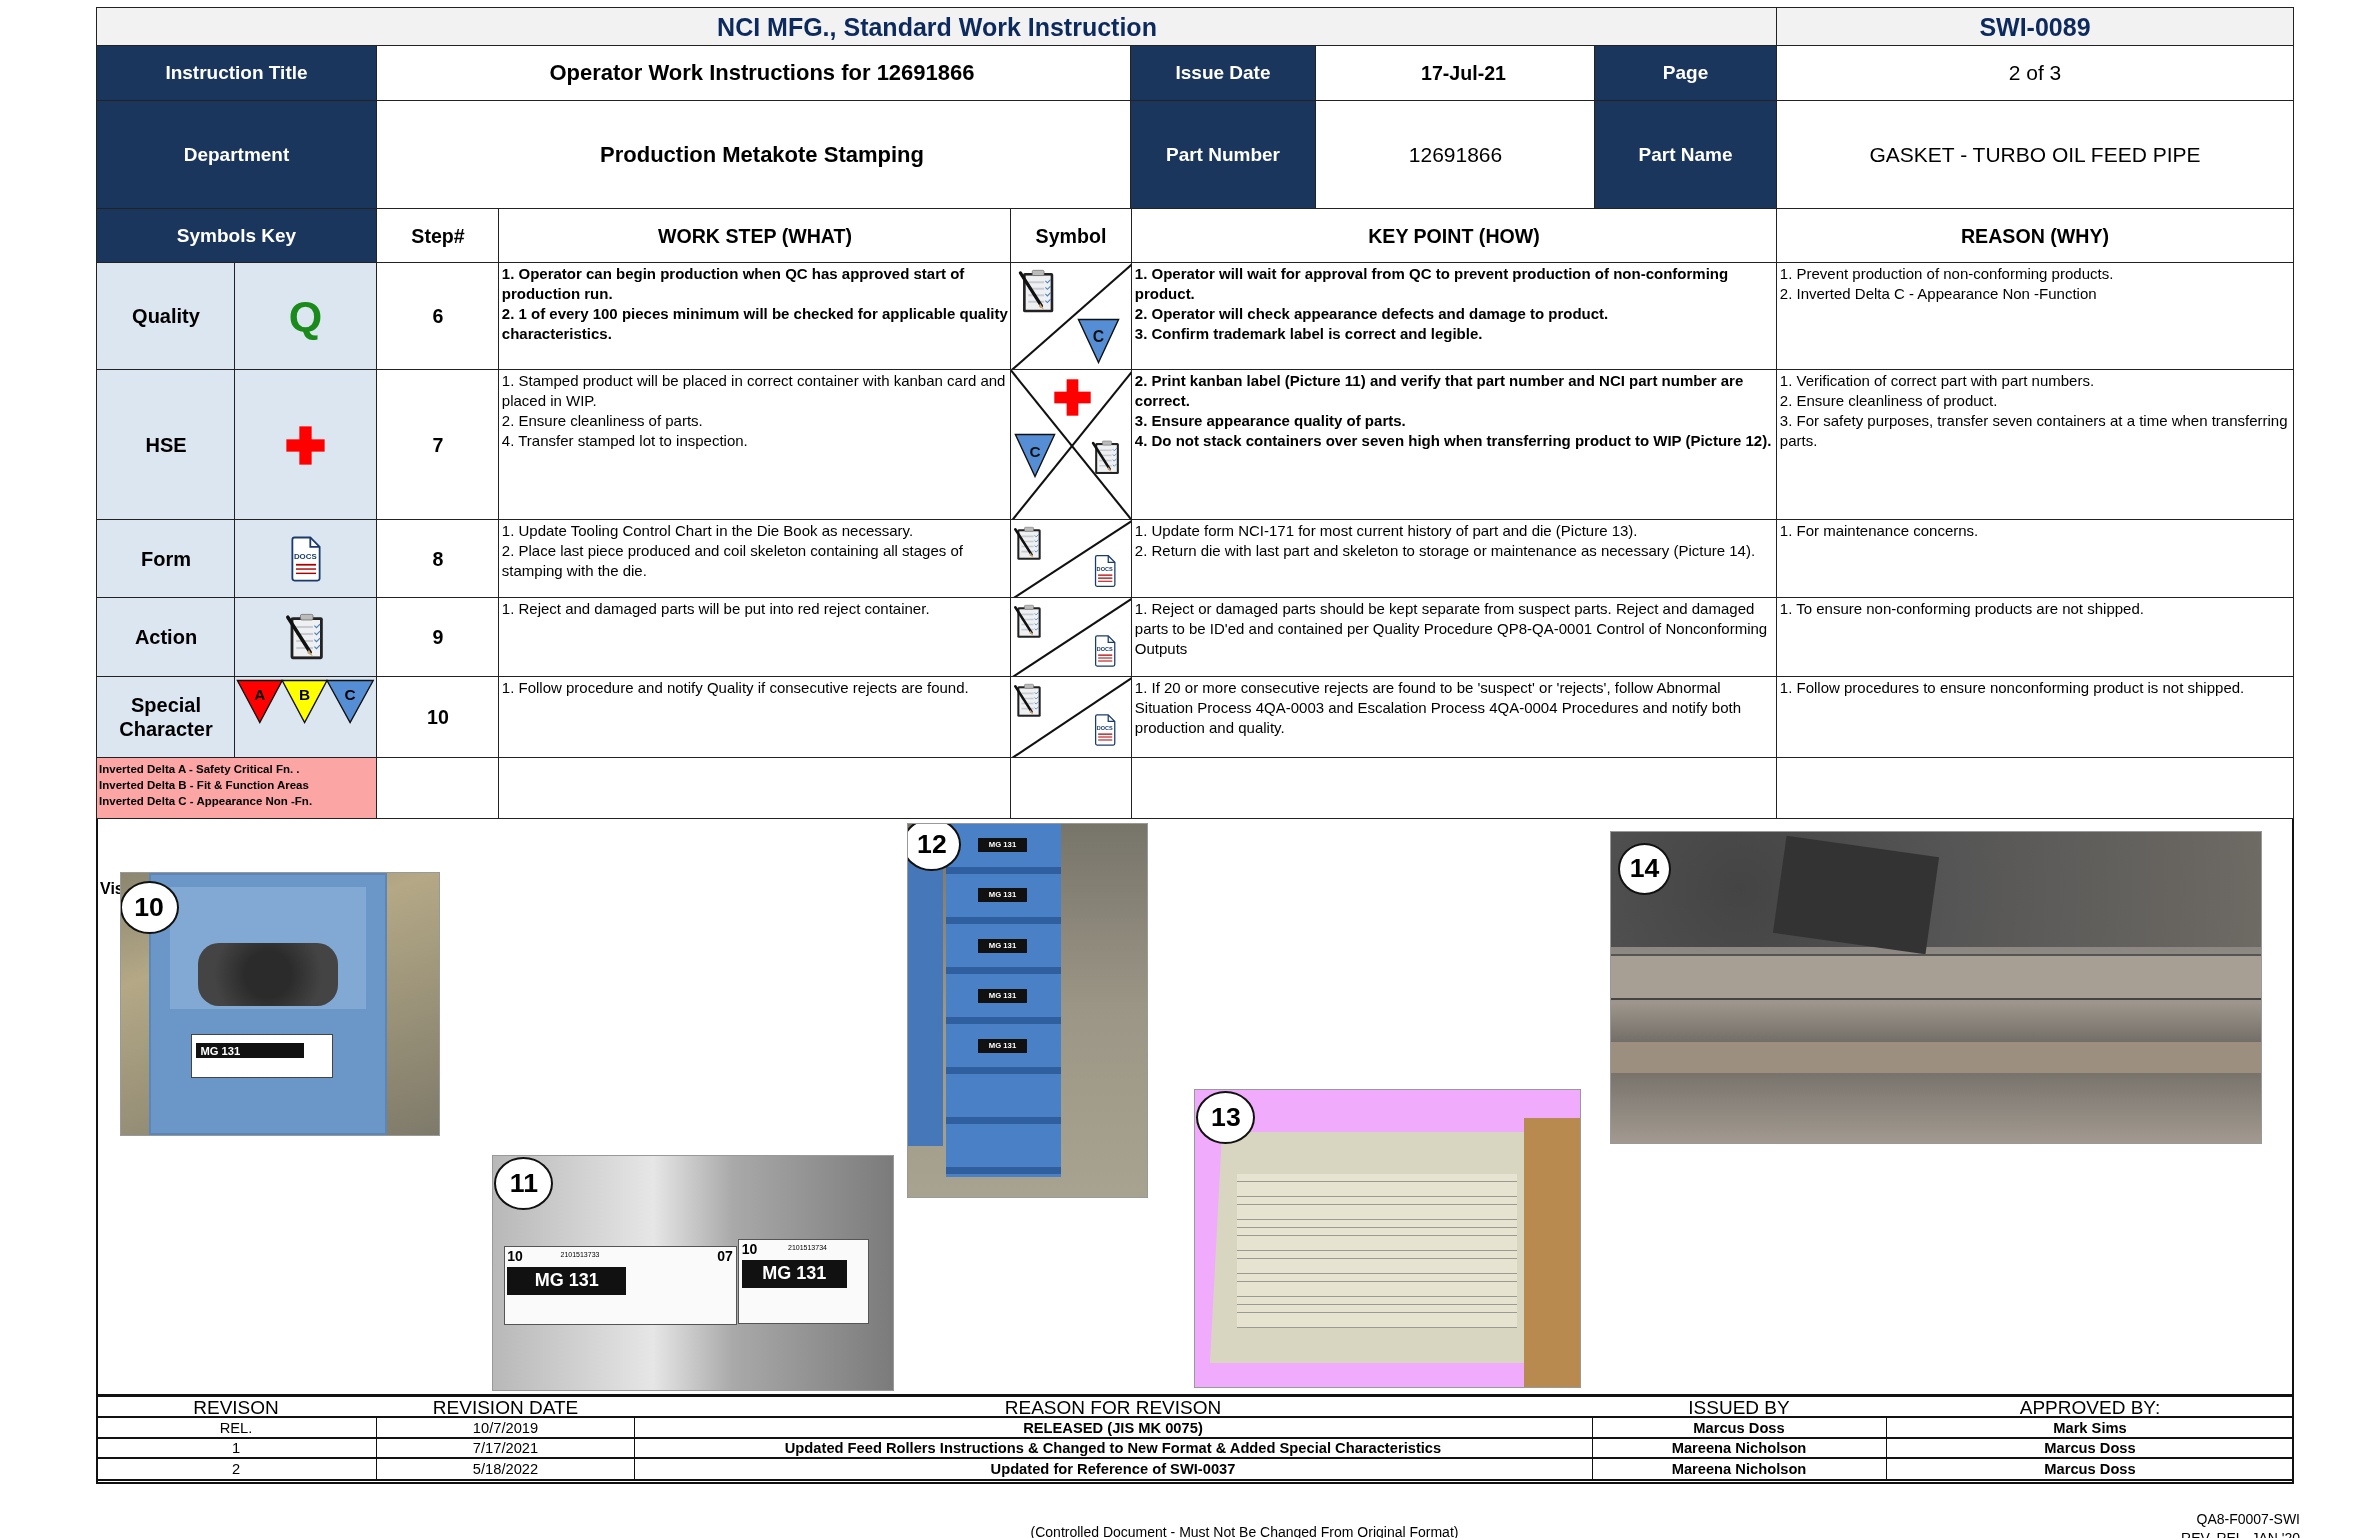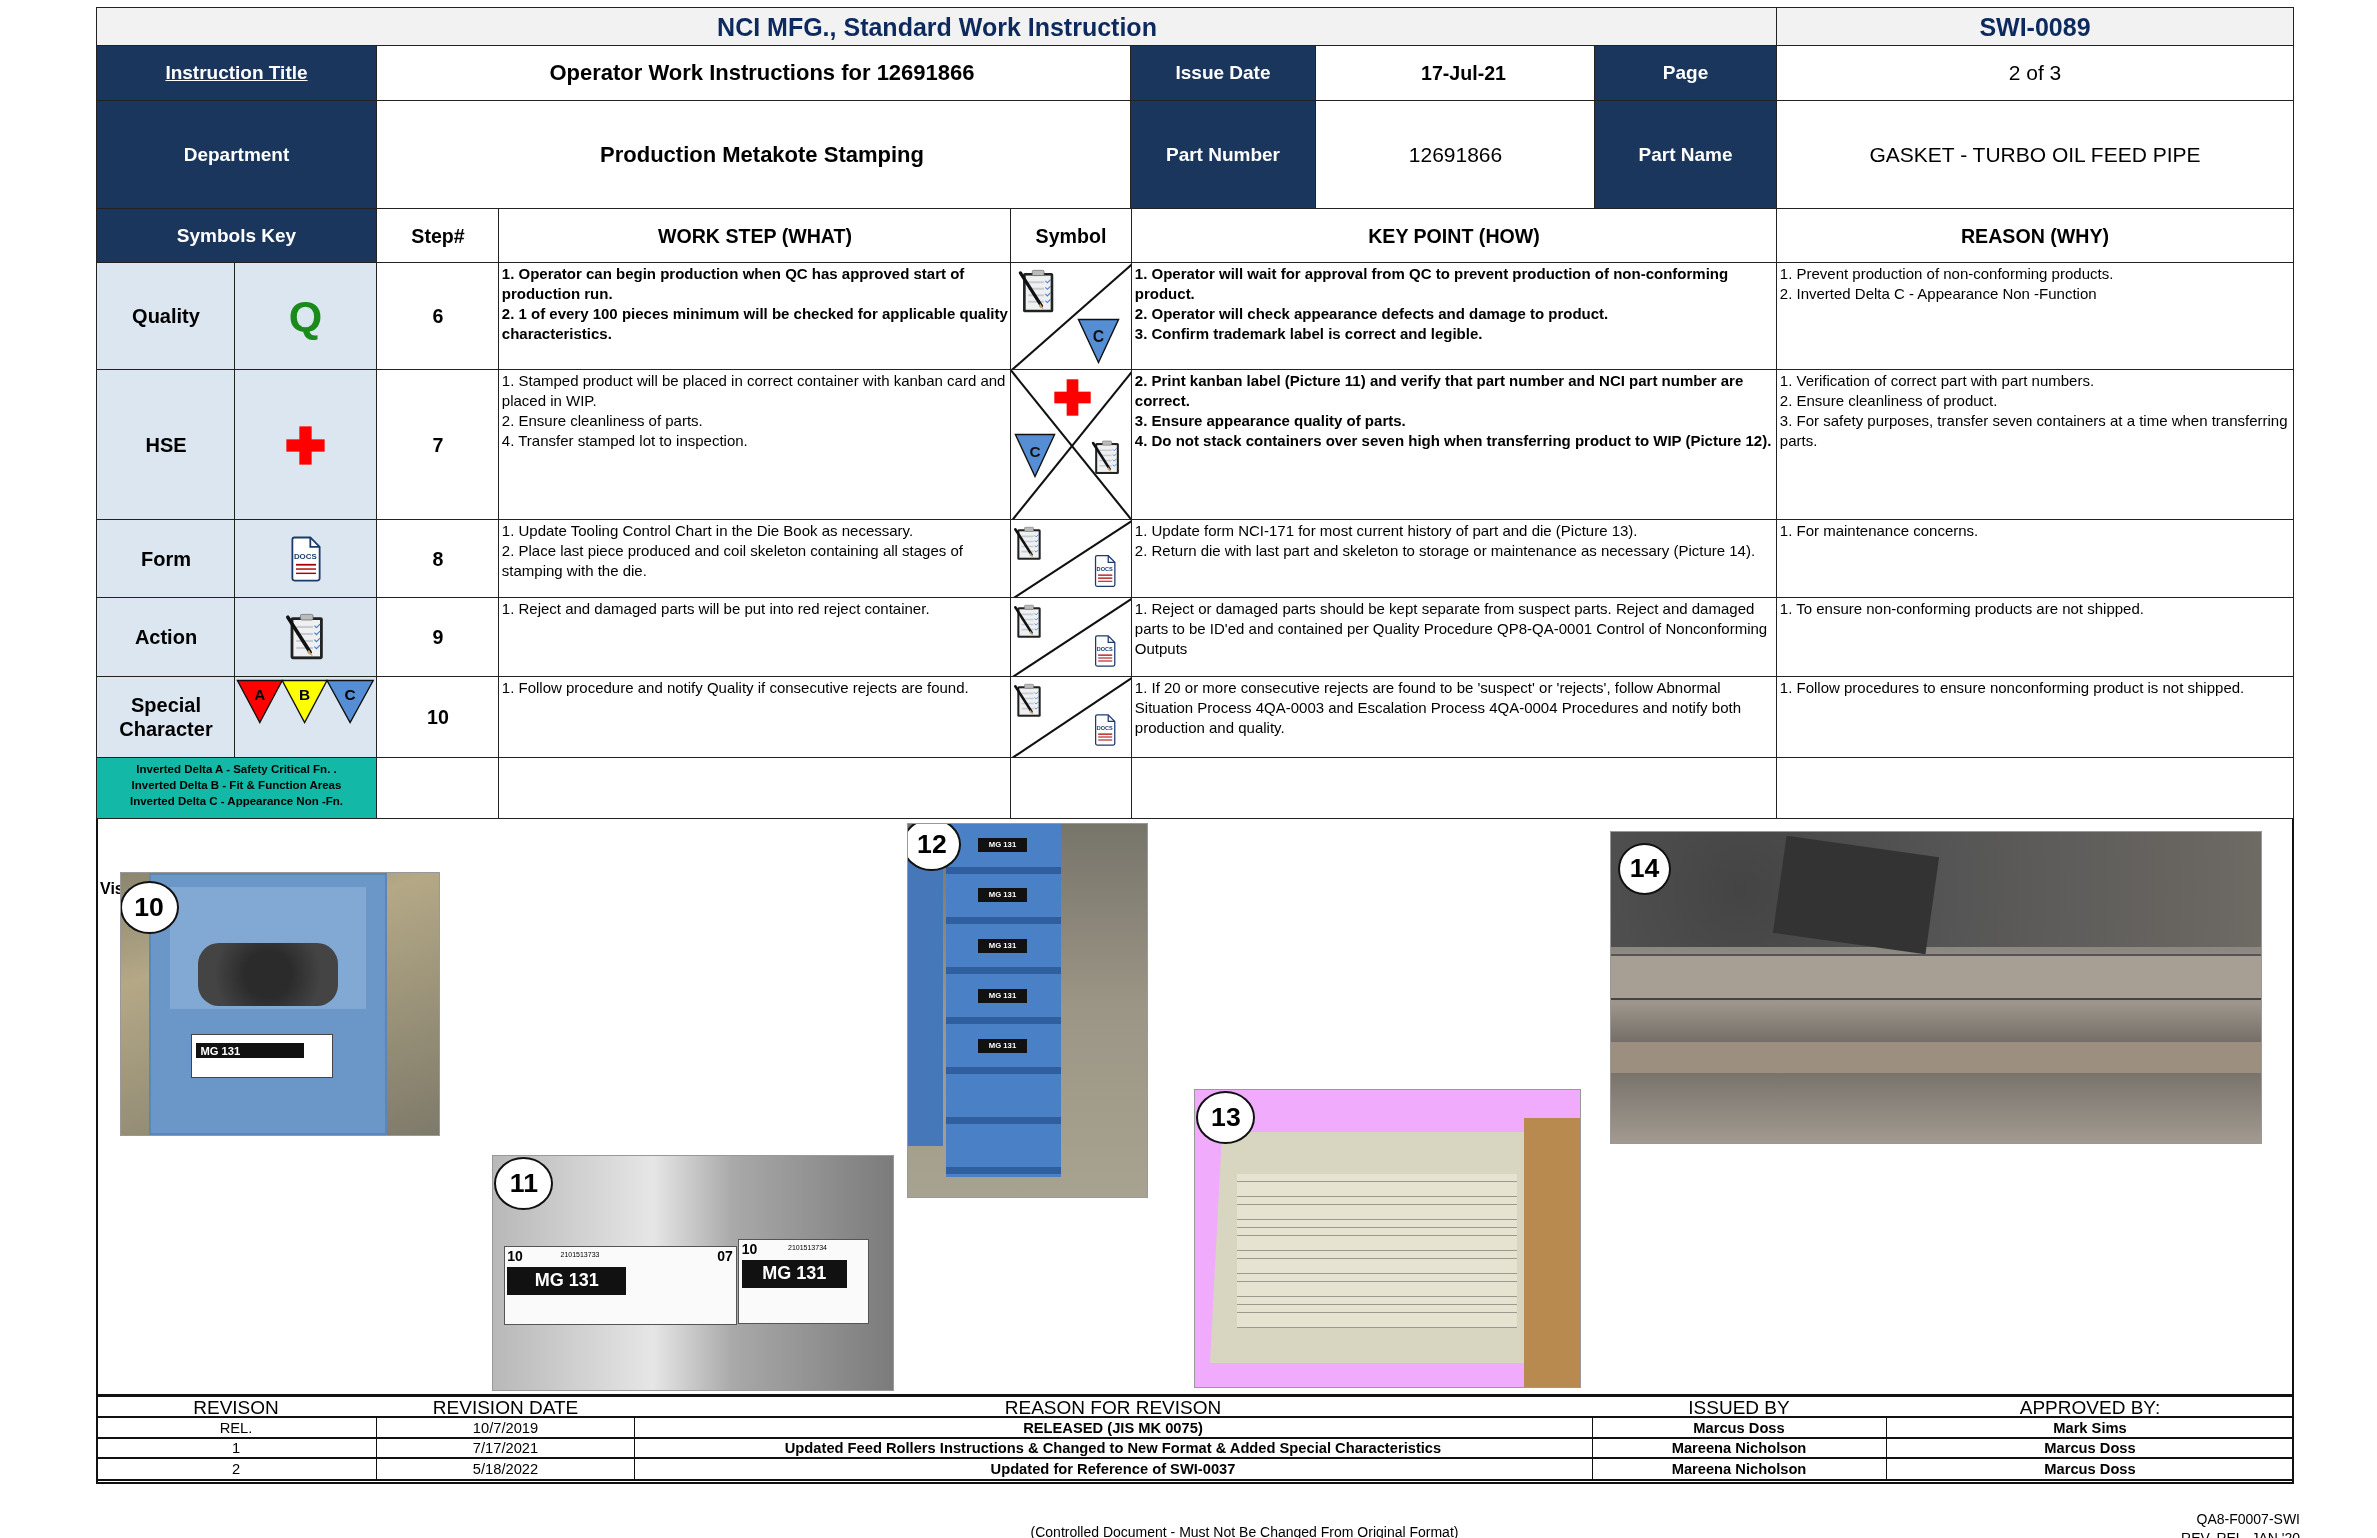--- a/index.html
+++ b/index.html
@@ -15,21 +15,21 @@
   .val { font-size:21px; }
   .valb { font-size:22px; font-weight:bold;margin-left:16px; }
   .hdr { font-weight:bold; font-size:19.6px; }
   .txt { position:absolute; box-sizing:border-box; border:1.4px solid #222; background:#fff; font-size:15px; line-height:20px; padding:1.4px 2.8px; text-align:left; display:block; }
   .txt.bold { font-weight:bold; }
   .txt .line { display:block; }
   .step { font-size:19.6px; font-weight:bold; }
   .cat { font-size:20px; font-weight:bold; }
   .symcell { position:absolute; box-sizing:border-box; border:1.4px solid #222; background:#fff; overflow:hidden; }
   .symcell svg { position:absolute; left:0; top:0; }
-  .legend { position:absolute; box-sizing:border-box; border:1.4px solid #222; background:#14b8a6; font-size:11.5px; line-height:16px; font-weight:bold; padding:2.8px 2.1px; text-align:center; }
+  .legend { position:absolute; box-sizing:border-box; border:1.4px solid #222; background:#fca5a5; font-size:11.5px; line-height:16px; font-weight:bold; padding:2.8px 2.1px; text-align:left; }
   .visuals-label { position:absolute; left:100px; top:880px; font-weight:bold; font-size:16px; }
   .photo { position:absolute; overflow:hidden; border:0.7px solid #999; }
   .badge { position:absolute; width:55px; height:49px; border-radius:50%; background:#fff; border:2.1px solid #111; font-weight:bold; font-size:26.6px; display:flex; align-items:center; justify-content:center; }
   .rev-hdr { position:absolute; font-size:19px; text-align:center; }
   .rev-cell { position:absolute; box-sizing:border-box; font-size:14.7px; font-weight:bold; text-align:center; display:flex; align-items:center; justify-content:center; }
   .rev-cell.plain { font-weight:normal; }
   .footer-center { position:absolute; left:895px; top:1524px; width:699px; text-align:center; font-size:14px; }
   .footer-right { position:absolute; right:77px; top:1510px; text-align:right; font-size:14px; line-height:19px; }
 </style>
 </head>
@@ -73,21 +73,21 @@
 
 <div class="abs frame"></div>
 
 <div class="cell gray" style="left:96px;top:7px;width:1682px;height:40px;">
   <span class="title-text">NCI MFG., Standard Work Instruction</span>
 </div>
 <div class="cell gray" style="left:1776px;top:7px;width:518px;height:40px;">
   <span class="title-text">SWI-0089</span>
 </div>
 
-<div class="cell navy" style="left:96px;top:45px;width:281px;height:56px;text-decoration:underline;">
+<div class="cell navy" style="left:96px;top:45px;width:281px;height:56px;">
   <span>Instruction Title</span>
 </div>
 <div class="cell white" style="left:376px;top:45px;width:756px;height:56px;">
   <span class="valb">Operator Work Instructions for 12691866</span>
 </div>
 <div class="cell navy" style="left:1130px;top:45px;width:186px;height:56px;">
   <span>Issue Date</span>
 </div>
 <div class="cell white" style="left:1315px;top:45px;width:281px;height:56px;">
   <span class="valb" style="font-size:19.6px">17-Jul-21</span>

